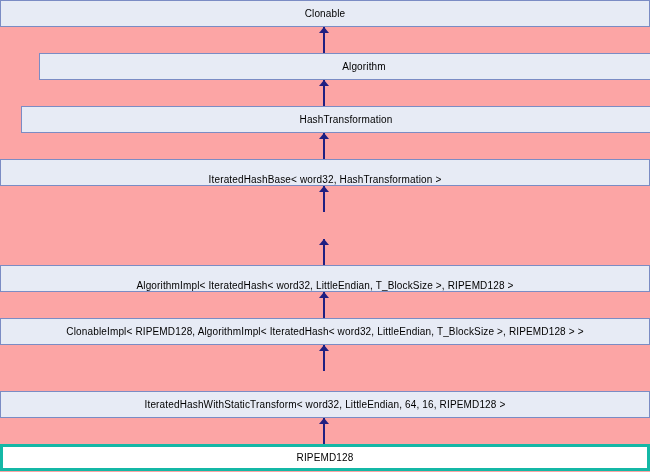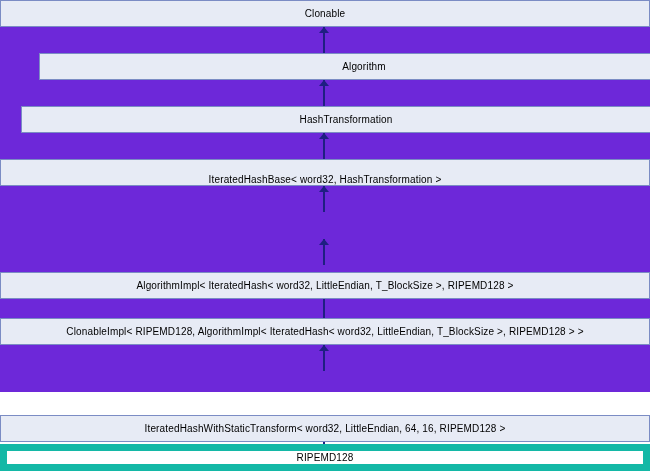--- a/index.html
+++ b/index.html
@@ -9,40 +9,40 @@
   }
   body {
     width: 650px;
     height: 472px;
     font-family: "Liberation Sans", "DejaVu Sans", sans-serif;
     overflow: hidden;
   }
   #diagram {
     position: relative;
     width: 650px;
-    height: 392px;
-    background: #6d28d9;
+    height: 472px;
+    background: #fca5a5;
   }
   .node {
     position: absolute;
     left: 0;
     width: 650px;
     height: 27px;
     box-sizing: border-box;
     background: #e7ebf5;
     border: 1px solid #7b8cc4;
     display: flex;
     align-items: center;
     justify-content: center;
     overflow: hidden;
     white-space: nowrap;
   }
   .node.leaf {
     background: #ffffff;
-    border: 7px solid #14b8a6;
+    border: 3px solid #14b8a6;
   }
   .node-label {
     font-size: 10px;
     line-height: 11px;
     color: #000000;
     letter-spacing: 0.15px;
     text-align: center;
     padding: 0 3px;
   }
   .edge {
@@ -100,29 +100,29 @@
 
   <div class="node" style="top:106px;margin-left:21px;">
     <span class="node-label">HashTransformation</span>
   </div>
 
   <div class="node" style="top:159px;align-items:flex-end;">
     <span class="node-label">IteratedHashBase&lt; word32, HashTransformation &gt;</span>
   </div>
 
 
-  <div class="node" style="top:272px;">
+  <div class="node" style="top:265px;align-items:flex-end;">
     <span class="node-label">AlgorithmImpl&lt; IteratedHash&lt; word32, LittleEndian, T_BlockSize &gt;, RIPEMD128 &gt;</span>
   </div>
 
   <div class="node" style="top:318px;align-items:center;">
     <span class="node-label">ClonableImpl&lt; RIPEMD128, AlgorithmImpl&lt; IteratedHash&lt; word32, LittleEndian, T_BlockSize &gt;, RIPEMD128 &gt; &gt;</span>
   </div>
 
-  <div class="node" style="top:391px;margin-top:24px;">
+  <div class="node" style="top:391px;">
     <span class="node-label">IteratedHashWithStaticTransform&lt; word32, LittleEndian, 64, 16, RIPEMD128 &gt;</span>
   </div>
 
   <div class="node leaf" style="top:444px;">
     <span class="node-label">RIPEMD128</span>
   </div>
 
 </div>
 
 </body></html>

